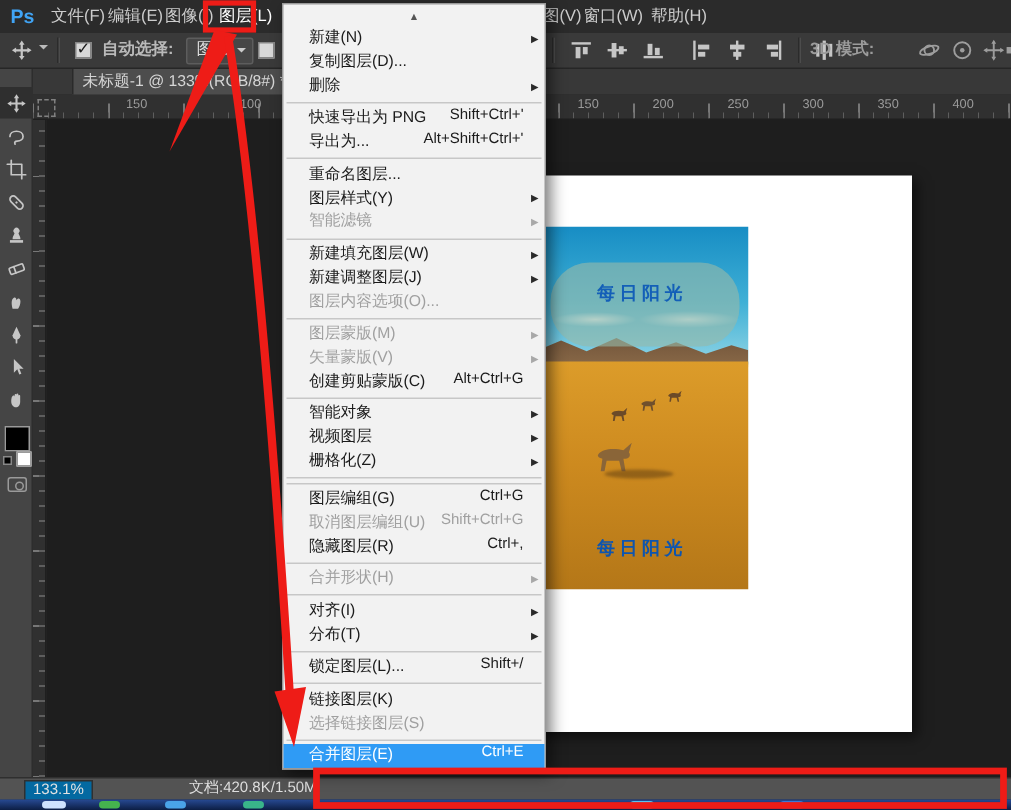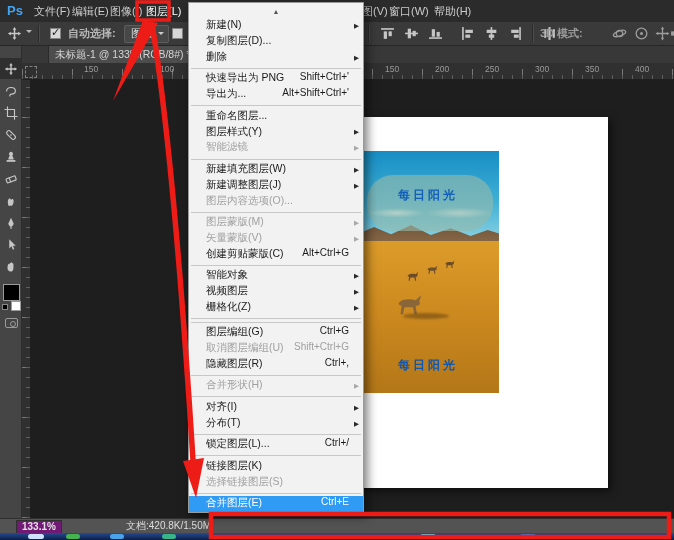--- a/index.html
+++ b/index.html
@@ -67,22 +67,22 @@
      background:linear-gradient(#dc9c2a,#cd8a1f 45%,#b47718);}
   .blob{left:10px;top:24px;width:126px;height:56px;border-radius:26px;background:rgba(150,186,170,.62);}
   .poster-title{left:0;width:142px;text-align:center;font-weight:bold;font-size:12px;letter-spacing:3px;color:#135fb8;white-space:nowrap;}
   #poster-title-top{top:36px;}
   #poster-title-bottom{top:206px;color:#0e55af;}
   .antelope{position:absolute;}
   .shadow{position:absolute;background:rgba(80,50,15,.45);border-radius:50%;filter:blur(1px);}
 
   
   #status-bar{left:0;top:518px;width:674px;height:15px;background:#535353;border-top:1px solid #2f2f2f;box-sizing:border-box;z-index:5;}
-  #zoom-field{left:16px;top:1px;height:12px;line-height:12px;background:#701a75;border:1px solid #303030;
-              padding:0 5px;font-size:10px;color:#e2e2e2;font-weight:bold;}
+  #zoom-field{left:16px;top:1px;height:12px;line-height:12px;background:#0369a1;border:1px solid #303030;
+              padding:0 5px;font-size:10px;color:#e2e2e2;}
   #doc-info{left:126px;top:0;line-height:14px;font-size:10px;color:#dedede;}
 
   
   #taskbar{left:0;top:533px;width:674px;height:7px;background:linear-gradient(#274a93,#0c1e44);z-index:5;}
   .tb-icon{position:absolute;top:1px;height:5px;border-radius:2.5px;}
 
   
   #layer-menu{left:188px;top:2px;width:176px;background:#f2f2f2;border:1px solid #9a9a9a;box-sizing:border-box;
               box-shadow:3px 3px 10px rgba(0,0,0,.55);z-index:50;padding-top:2px;}
   #menu-scroll-up{height:13px;line-height:13px;text-align:center;font-size:7px;color:#555;}
@@ -490,21 +490,21 @@
       </div>
 
       <div class="mi has-sub">
         <span class="lbl">分布(T)</span>
         <span class="sc"></span>
         <span class="sub-arrow">▶</span>
       </div>
     <div class="menu-sep"></div>
       <div class="mi">
         <span class="lbl">锁定图层(L)...</span>
-        <span class="sc">Ctrl+/</span>
+        <span class="sc">Shift+/</span>
 
       </div>
     <div class="menu-sep"></div>
       <div class="mi">
         <span class="lbl">链接图层(K)</span>
         <span class="sc"></span>
 
       </div>
 
       <div class="mi disabled">

